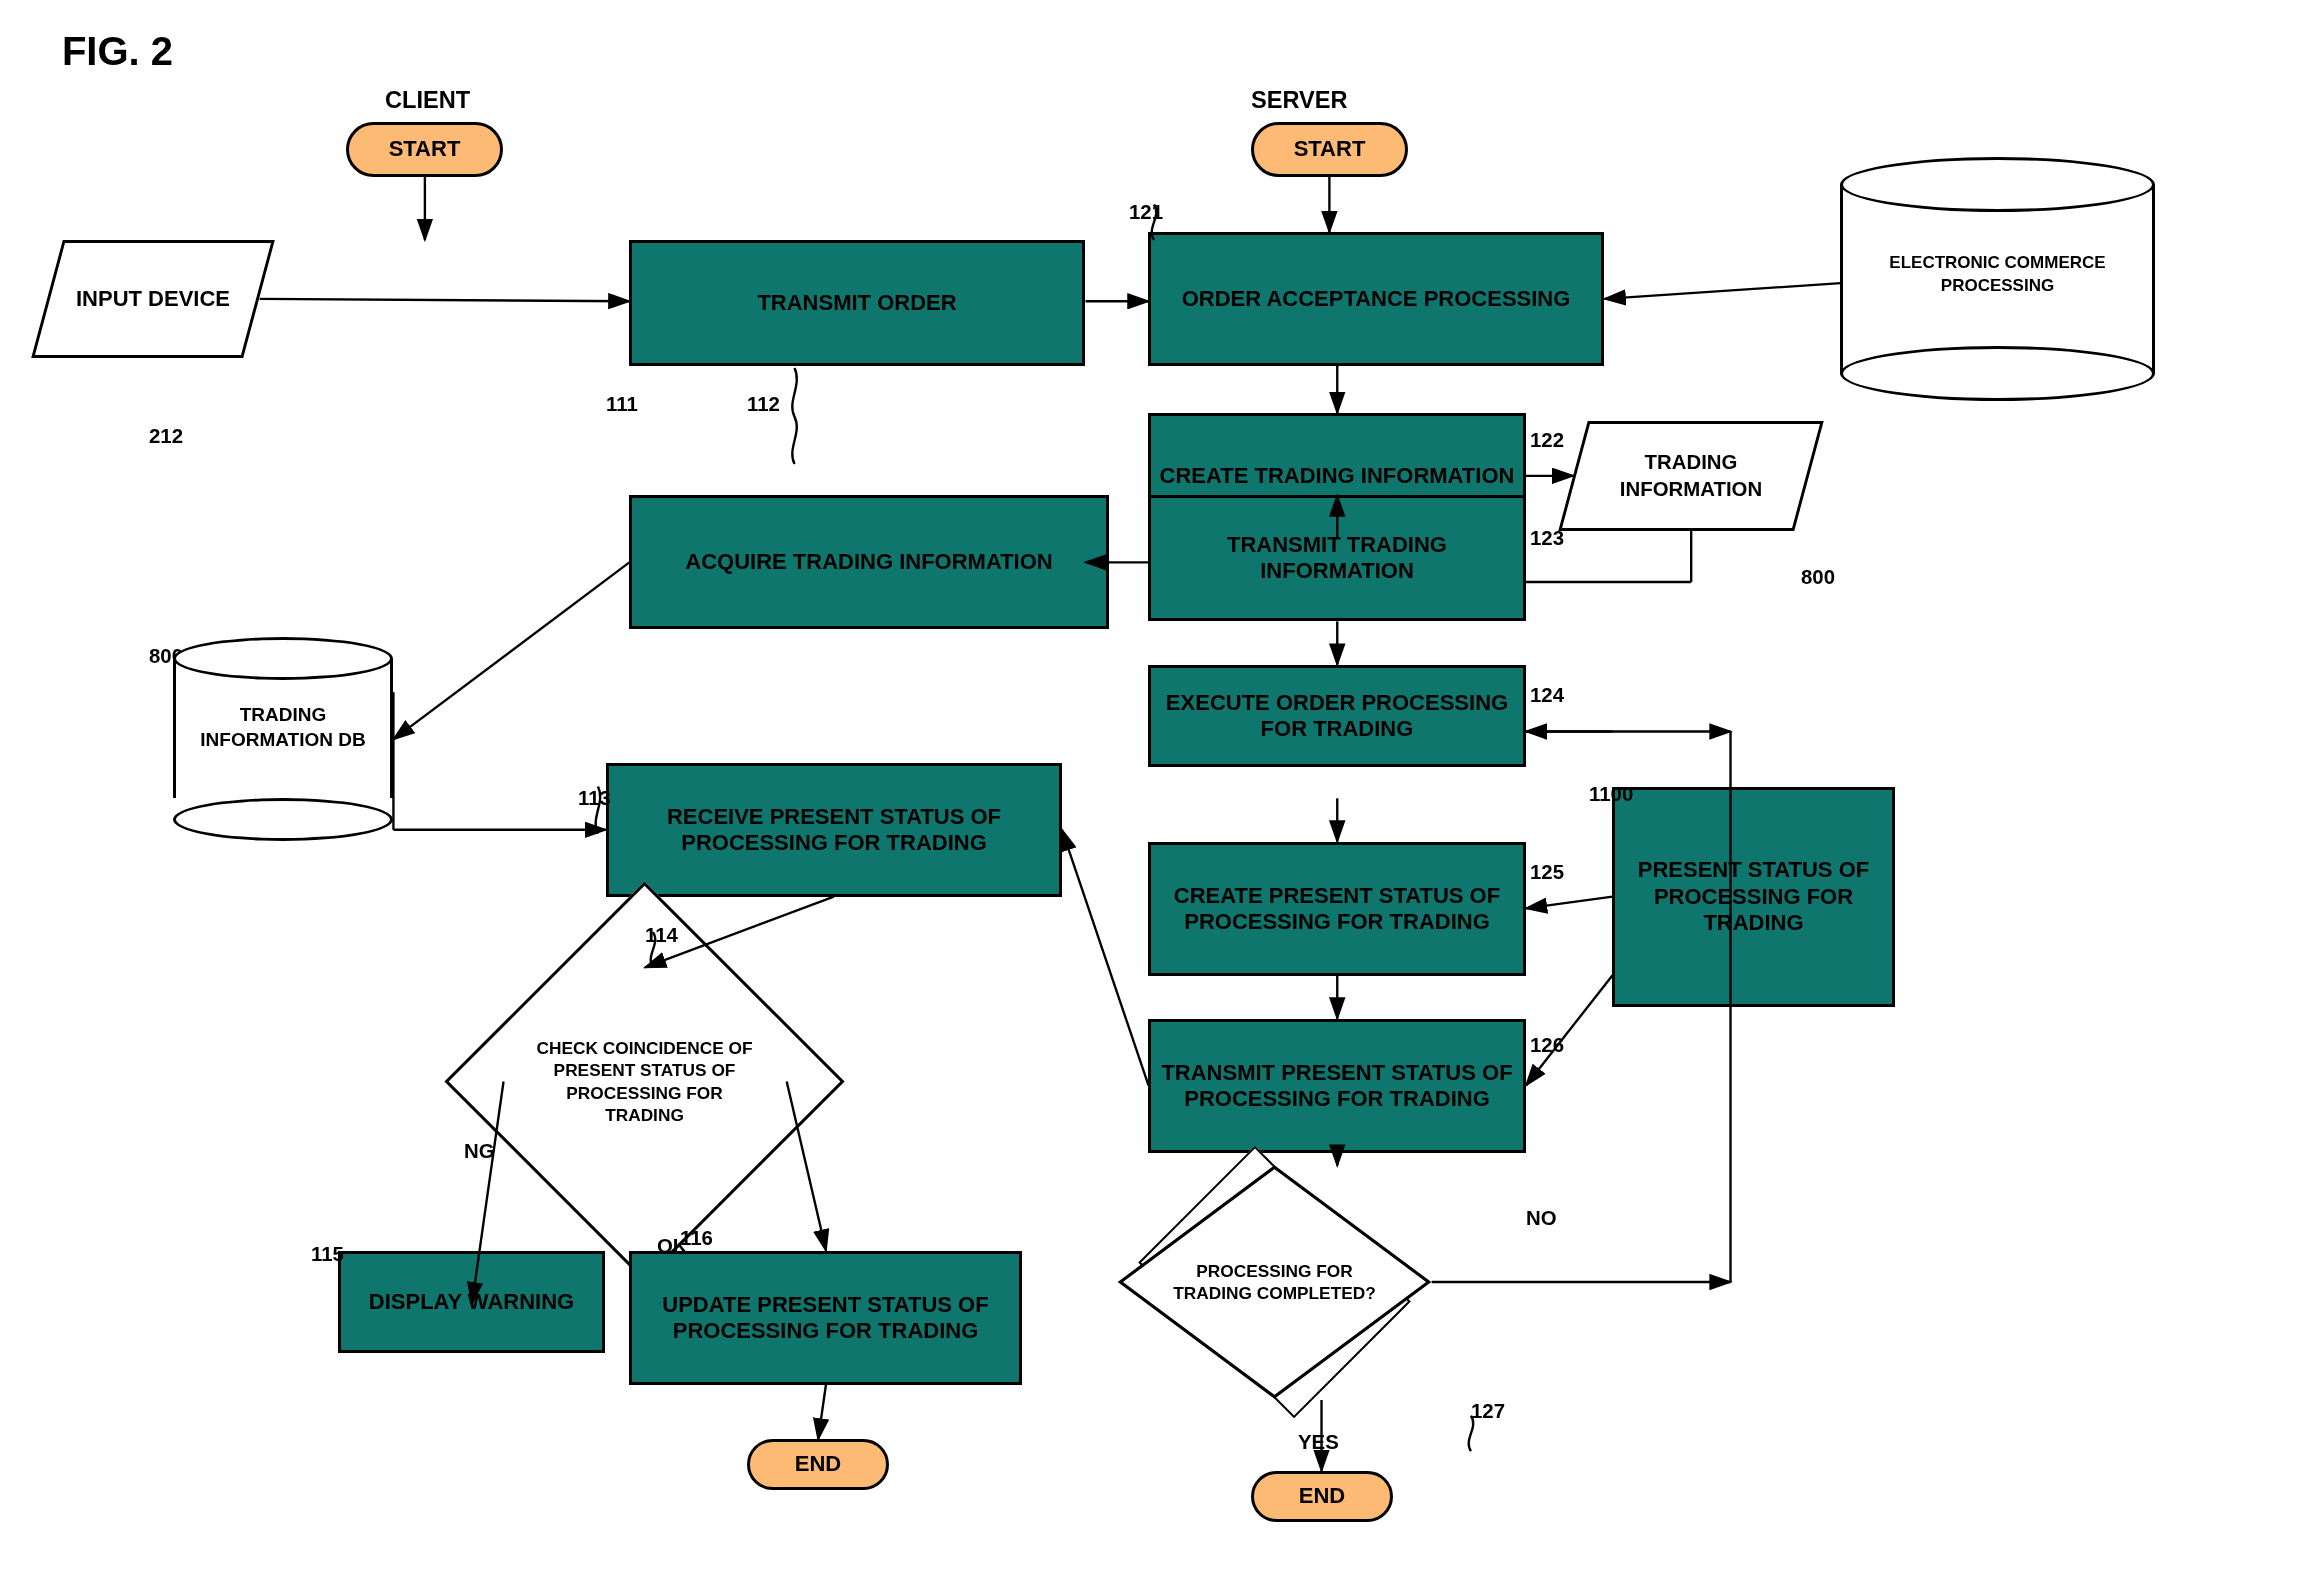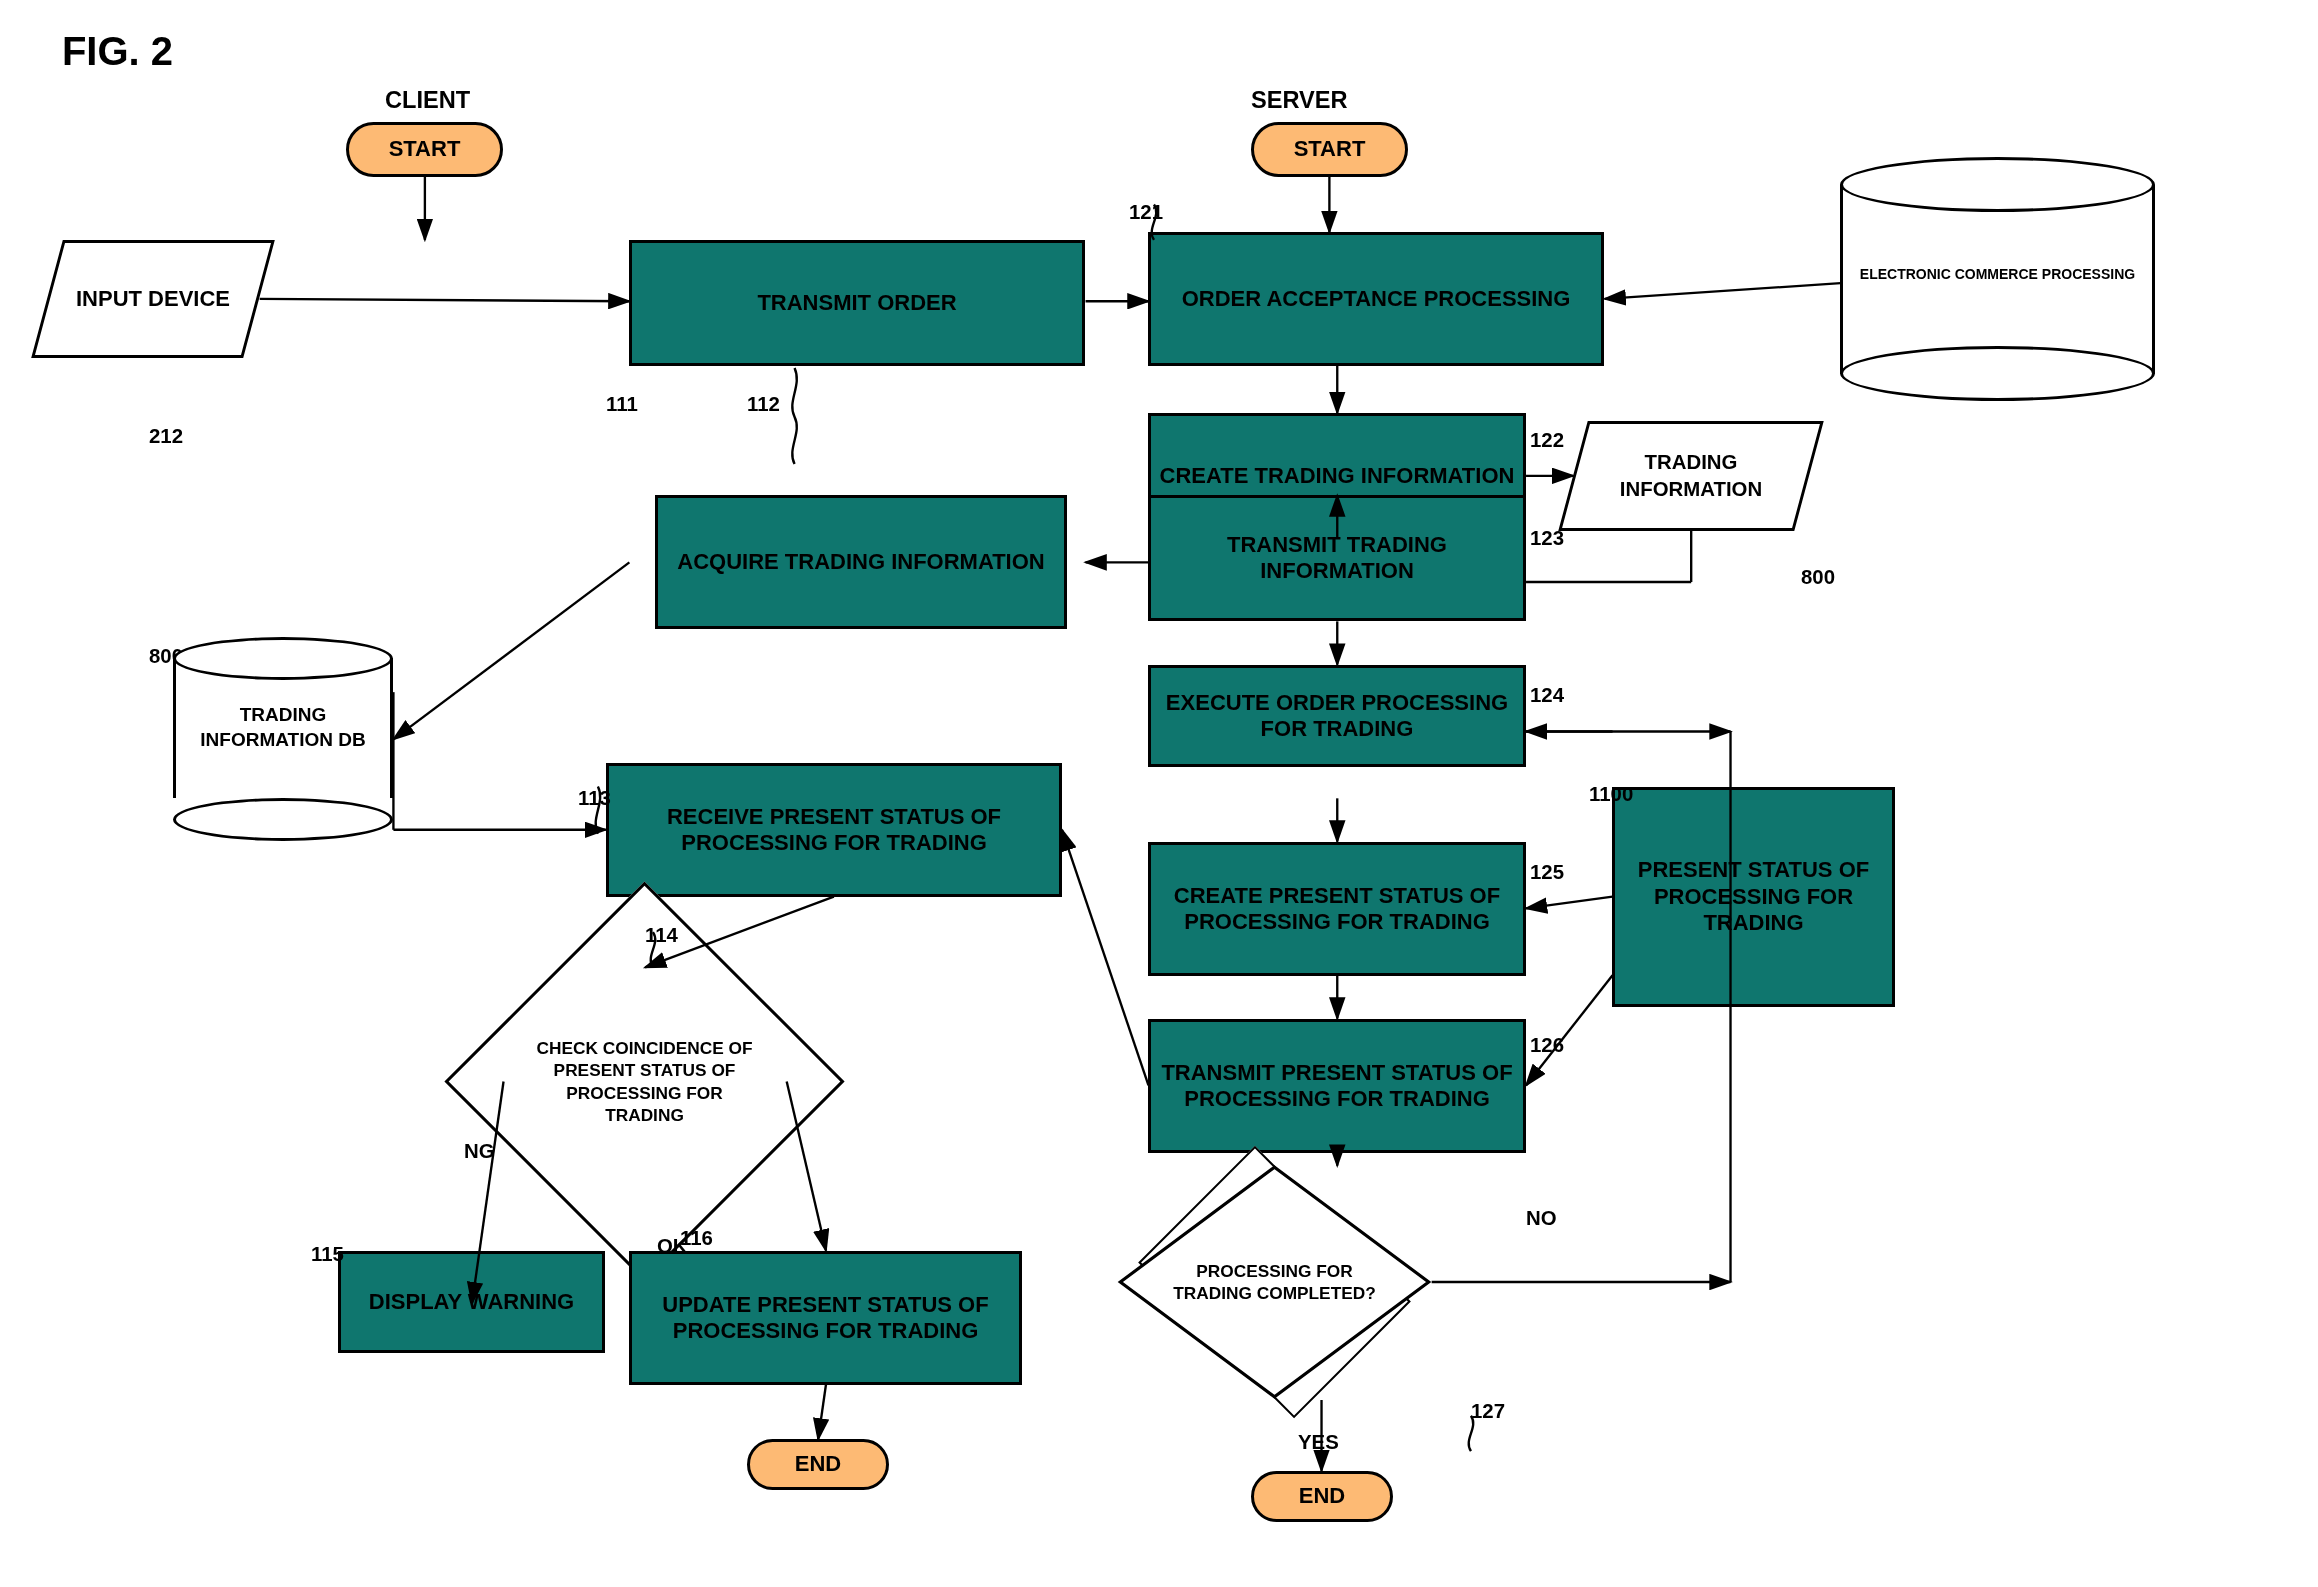--- a/index.html
+++ b/index.html
@@ -85,40 +85,40 @@
 </div>
 
 <div style="position:absolute;top:157px;left:1840px;width:315px;height:244px;">
 
   <div style="position:absolute;top:0;left:0;width:315px;height:55px;border:3.1px solid #000;border-radius:50%;background:#fff;z-index:2;"></div>
 
   <div style="position:absolute;top:27.5px;left:0;width:315px;height:189px;border:3.1px solid #000;border-left:3.1px solid #000;border-right:3.1px solid #000;border-top:none;border-bottom:none;background:#fff;"></div>
 
   <div style="position:absolute;bottom:0;left:0;width:315px;height:55px;border:3.1px solid #000;border-radius:50%;background:#fff;"></div>
 
-  <div style="position:absolute;top:39px;left:0;width:315px;height:157px;display:flex;align-items:center;justify-content:center;text-align:center;font-size:14px;font-weight:bold;line-height:1.3;z-index:3;">
+  <div style="position:absolute;top:39px;left:0;width:315px;height:157px;display:flex;align-items:center;justify-content:center;text-align:center;font-size:17px;font-weight:bold;line-height:1.3;z-index:3;">
     <span>ELECTRONIC
 COMMERCE
 PROCESSING</span>
   </div>
 </div>
 
 <div class="shape rect" style="top:413px;left:1148px;width:378px;height:126px;">
   <span>CREATE
 TRADING
 INFORMATION</span>
 </div>
 
 <div style="position:absolute;top:421px;left:1573px;width:236px;height:110px;display:flex;align-items:center;justify-content:center;font-size:20.4px;font-weight:bold;text-align:center;">
   <div style="position:absolute;top:0;left:0;right:0;bottom:0;border:3.1px solid #000;background:#fff;transform:skewX(-15deg);"></div>
   <span style="position:relative;z-index:1;line-height:1.3;">TRADING
 INFORMATION</span>
 </div>
 
-<div class="shape rect" style="top:495px;left:629px;width:412px;height:134px;margin-left:26px;">
+<div class="shape rect" style="top:495px;left:629px;width:480px;height:134px;">
   <span>ACQUIRE TRADING
 INFORMATION</span>
 </div>
 
 <div class="shape rect" style="top:495px;left:1148px;width:378px;height:126px;">
   <span>TRANSMIT
 TRADING
 INFORMATION</span>
 </div>
 

